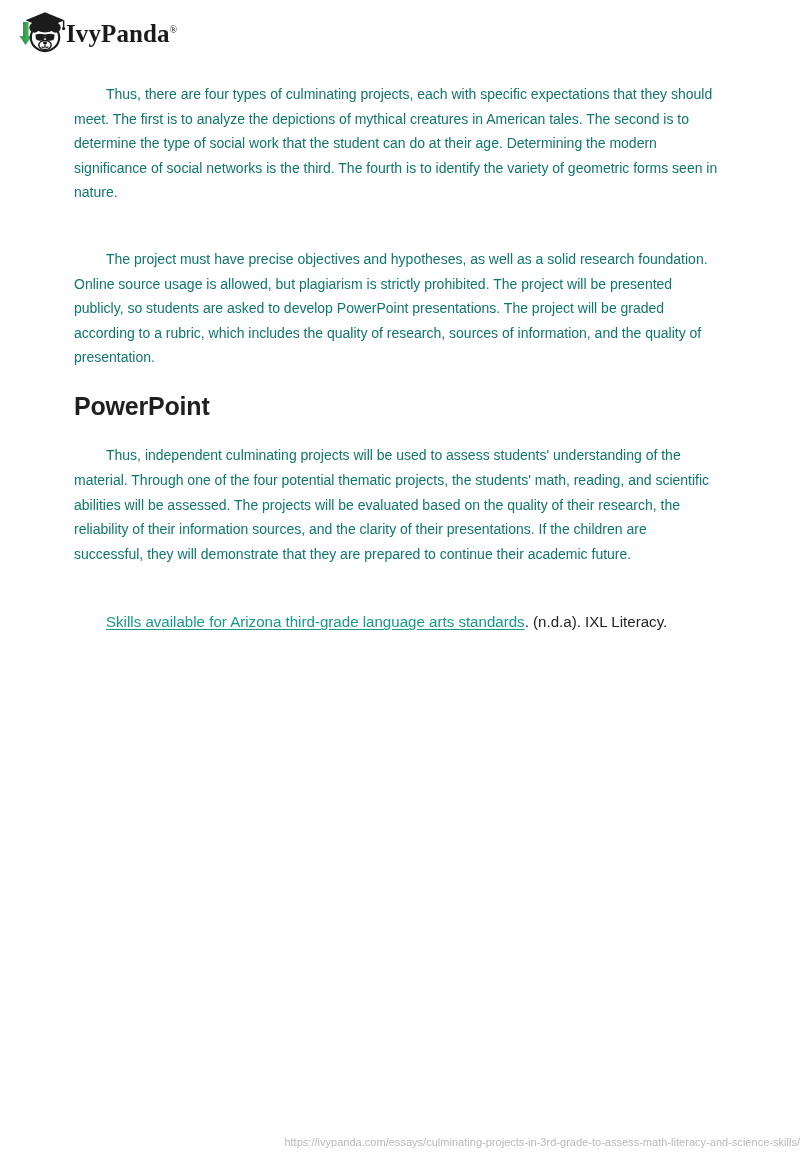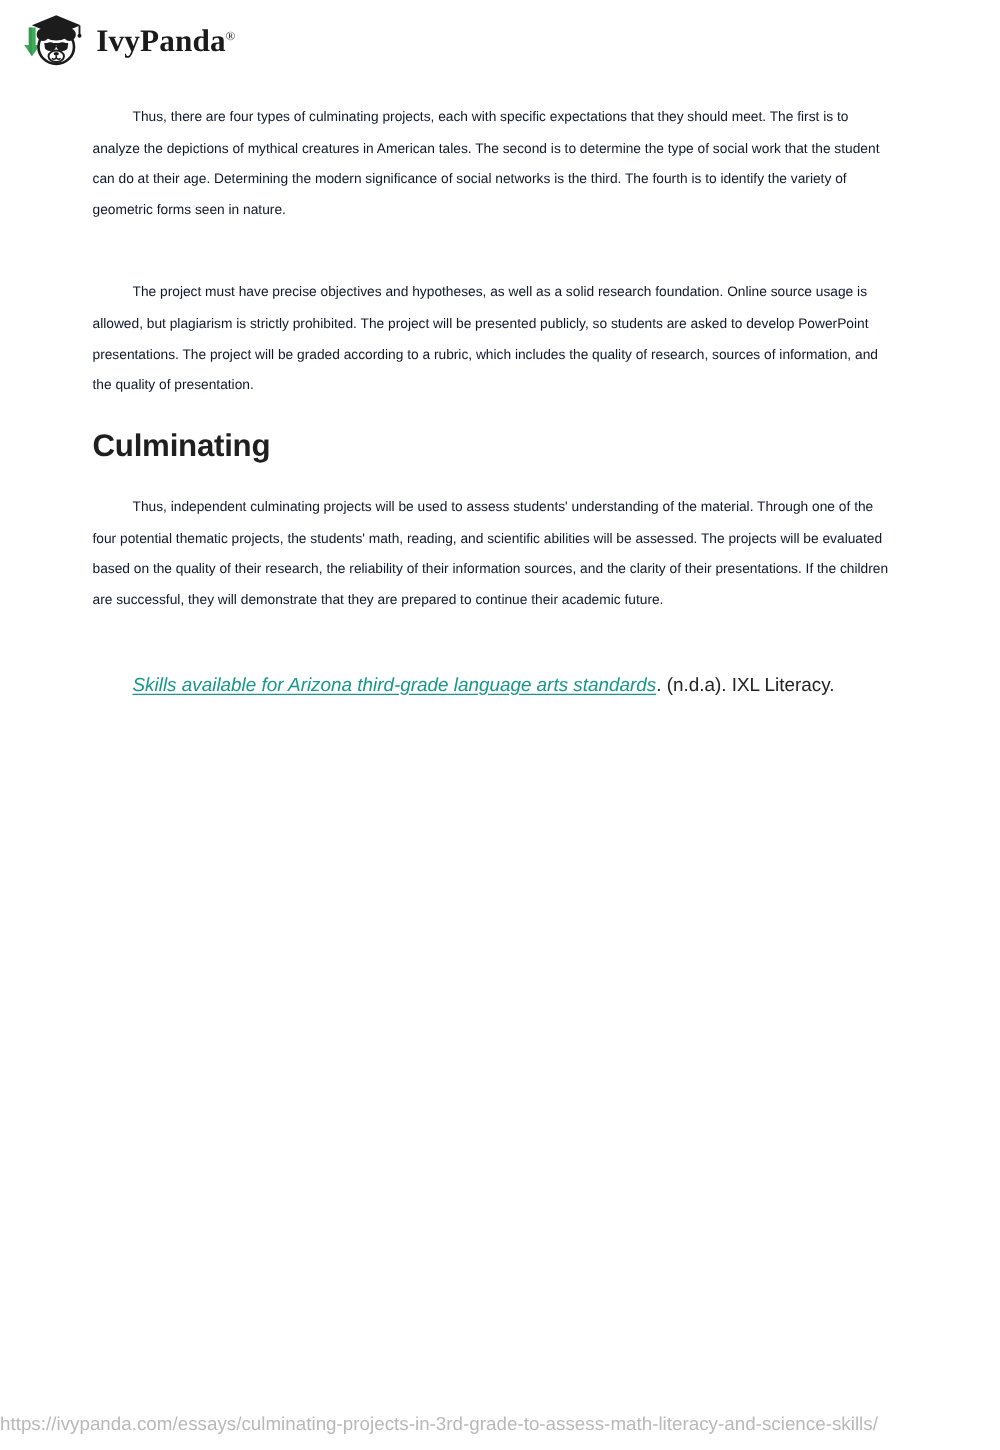--- a/index.html
+++ b/index.html
@@ -23,21 +23,21 @@
     left: 0;
     width: 800px;
     height: 62px;
   }
   .brand {
     position: absolute;
     left: 14px;
     top: 9px;
     display: flex;
     align-items: center;
-    gap: 11px;
+    gap: 0;
   }
   .brand-logo {
     width: 52px;
     height: 46px;
     display: block;
   }
   .brand-word {
     font-family: "Liberation Serif", serif;
     font-size: 25px;
     font-weight: 700;
@@ -87,56 +87,55 @@
     font-size: 20.5px;
     font-weight: 700;
     color: #1f1f1f;
     margin: 0;
     padding: 0;
     line-height: 1.18;
     letter-spacing: -0.1px;
   }
 
   p.body-text {
-    font-size: 11px;
+    font-size: 14px;
     line-height: 24.6px;
-    color: #0f172a;
+    color: #0f766e;
     margin: 0;
     text-indent: 32px;
     text-align: left;
   }
 
   .ref-entry {
     font-size: 15.1px;
     line-height: 24.6px;
     color: #232323;
     margin: 0;
     text-indent: 32px;
   }
   .ref-link {
     color: #17988a;
-    font-style: italic;
     text-decoration: underline;
     text-underline-offset: 1.5px;
     cursor: pointer;
   }
 
   .gap-head-after  { height: 20px; }
   .gap-para-after  { height: 22px; }
   .gap-h2-after    { height: 22px; }
   .gap-ref         { height: 14px; }
 
   
   .page-footer {
     position: absolute;
     left: 0;
     right: 0;
     bottom: 12px;
-    text-align: left;
-    font-size: 15px;
+    text-align: right;
+    font-size: 11px;
     color: #b9b9b9;
     letter-spacing: 0.02px;
     white-space: nowrap;
   }
 </style>
 </head>
 <body>
 
 <div class="page-header">
 
@@ -177,21 +176,21 @@
 <div class="doc">
 
   <div class="gap-head-after"></div>
   <p class="body-text">Thus, there are four types of culminating projects, each with specific expectations that they should meet. The first is to analyze the depictions of mythical creatures in American tales. The second is to determine the type of social work that the student can do at their age. Determining the modern significance of social networks is the third. The fourth is to identify the variety of geometric forms seen in nature.</p>
   <div class="gap-para-after"></div>
 
   <div class="gap-head-after"></div>
   <p class="body-text">The project must have precise objectives and hypotheses, as well as a solid research foundation. Online source usage is allowed, but plagiarism is strictly prohibited. The project will be presented publicly, so students are asked to develop PowerPoint presentations. The project will be graded according to a rubric, which includes the quality of research, sources of information, and the quality of presentation.</p>
   <div class="gap-para-after"></div>
 
-  <h2 class="sec-title">Culminating</h2>
+  <h2 class="sec-title">PowerPoint</h2>
   <div class="gap-h2-after"></div>
   <p class="body-text">Thus, independent culminating projects will be used to assess students' understanding of the material. Through one of the four potential thematic projects, the students' math, reading, and scientific abilities will be assessed. The projects will be evaluated based on the quality of their research, the reliability of their information sources, and the clarity of their presentations. If the children are successful, they will demonstrate that they are prepared to continue their academic future.</p>
   <div class="gap-para-after"></div>
 
   <div class="gap-h2-after"></div>
 
   <p class="ref-entry"><span class="ref-link">Skills available for Arizona third-grade language arts standards</span><span>. (n.d.a). IXL Literacy.</span></p>
   <div class="gap-ref"></div>
 
   <div class="gap-ref"></div>

